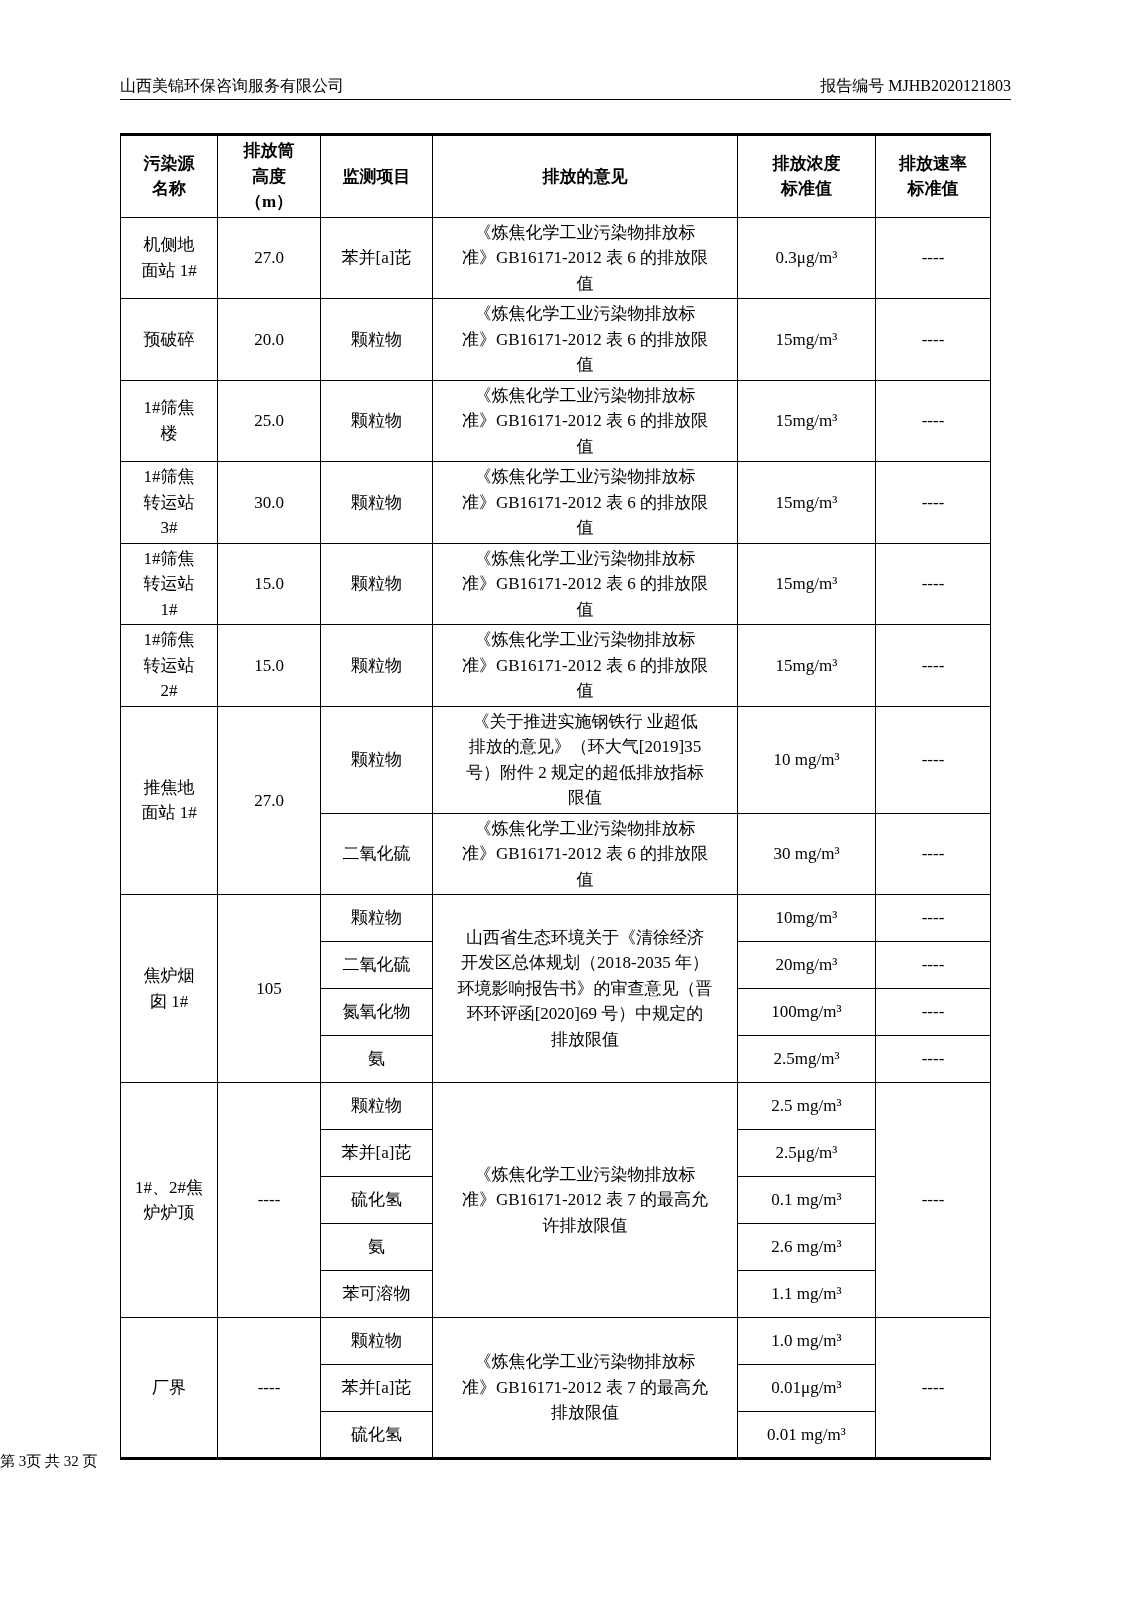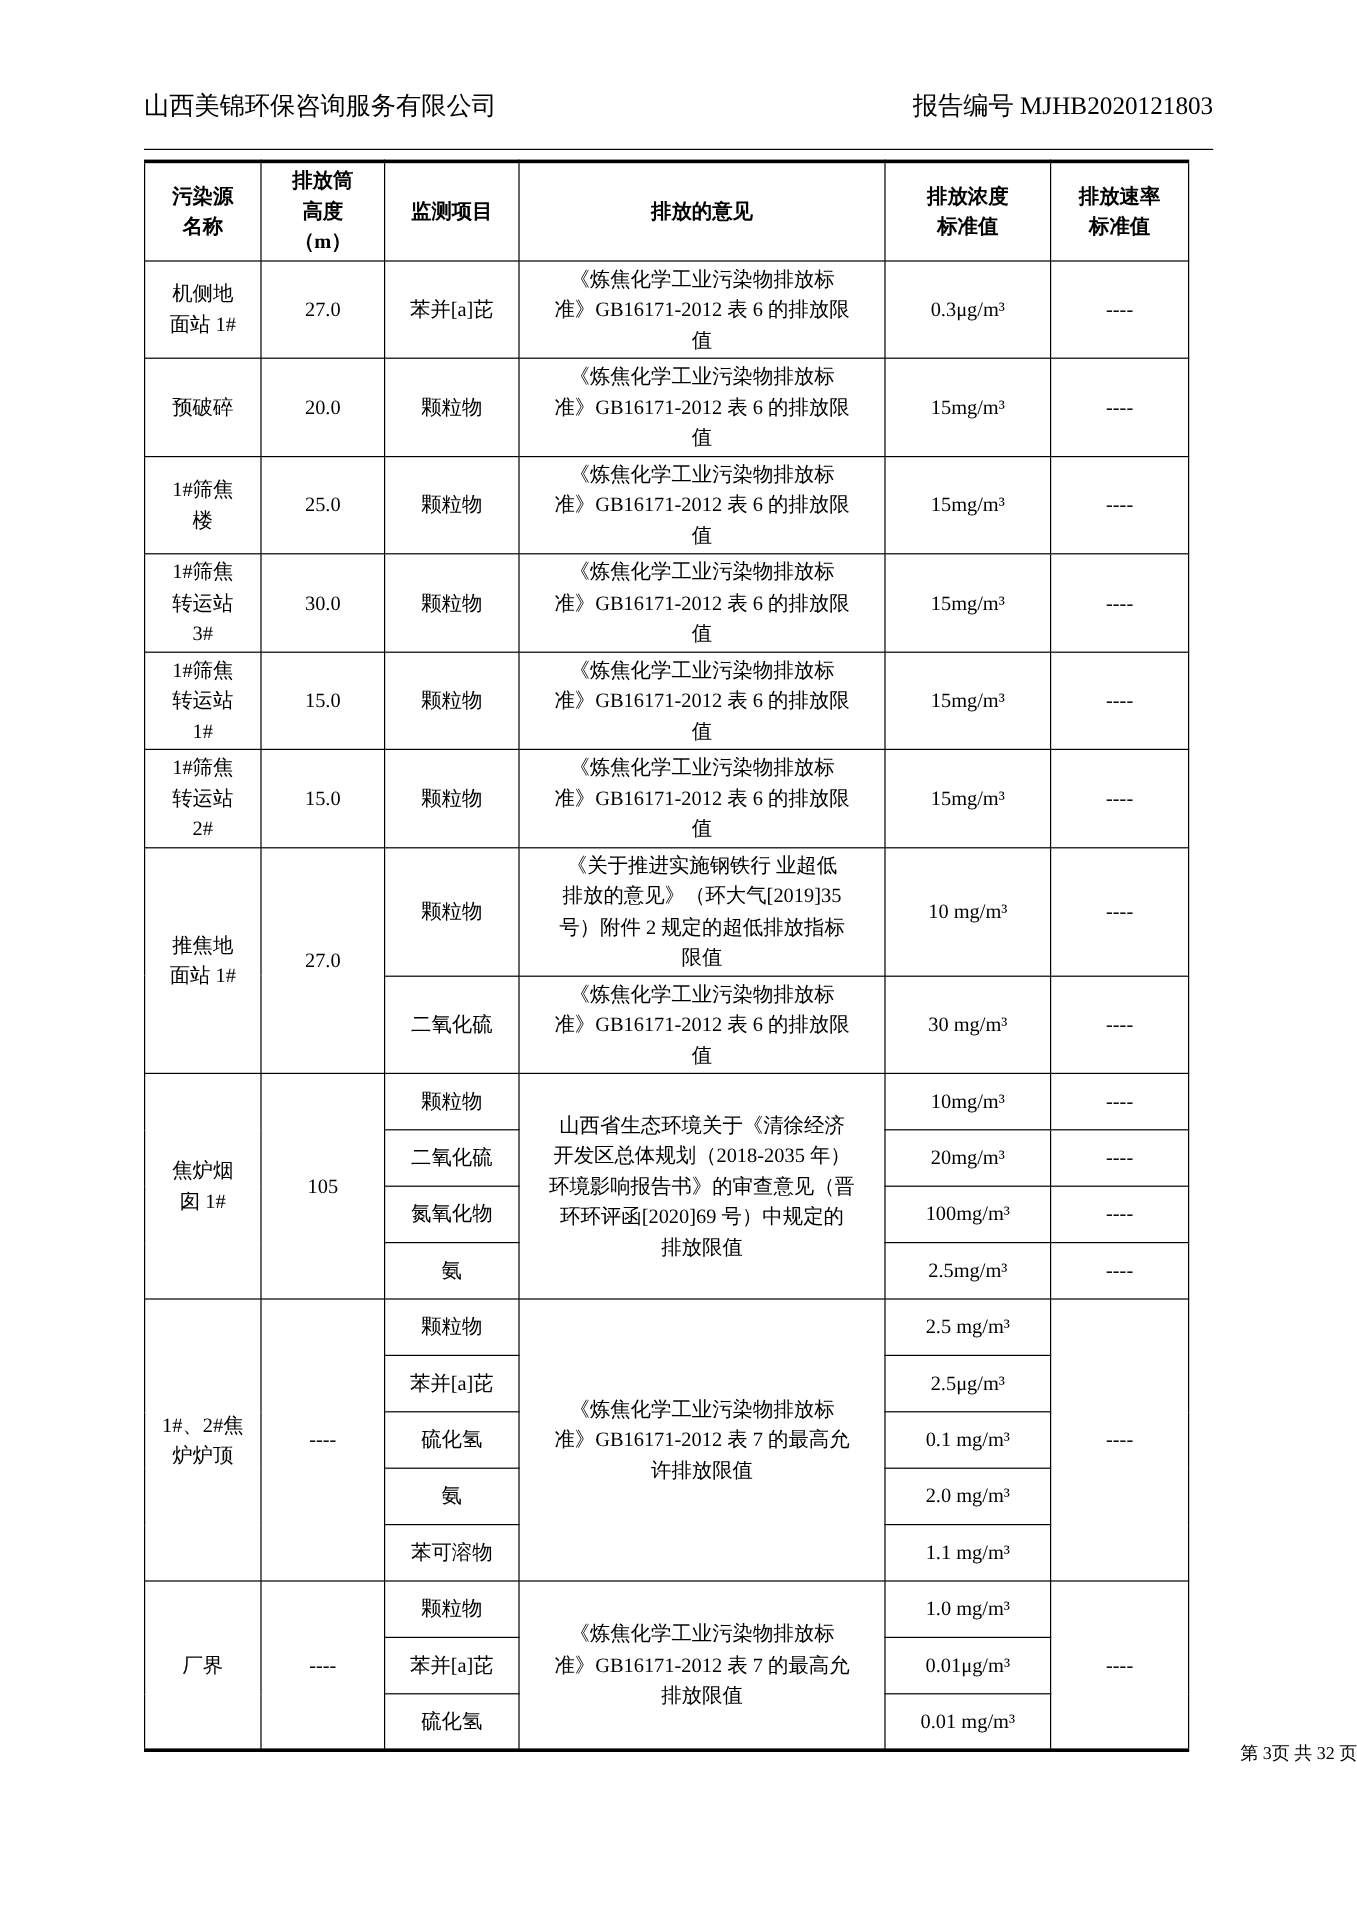--- a/index.html
+++ b/index.html
@@ -6,23 +6,23 @@
   html,body { margin:0; padding:0; }
   body {
     width:1131px; height:1600px;
     background:#ffffff; color:#000000;
     font-family:"Liberation Serif","DejaVu Serif",serif;
     position:relative;
   }
   .page-header {
     position:absolute; top:76px; left:120px; width:891px;
     display:flex; justify-content:space-between; align-items:flex-end;
-    font-size:21px; line-height:1.2;
+    font-size:16px; line-height:1.2;
     border-bottom:1px solid #000;
-    padding-bottom:23px;
+    padding-bottom:4px;
   }
   .report-table {
     position:absolute; top:133px; left:120px;
     width:870px;
     border-collapse:collapse; table-layout:fixed;
     border:1px solid #000;
     border-top:3px solid #000;
     border-bottom:3px solid #000;
     font-family:Liberation Serif, serif;
   }
@@ -35,21 +35,21 @@
     font-weight:normal;
   }
   .report-table thead th { font-weight:bold; }
   tr.rh-head { height:82px; }
   tr.rh-std  { height:78px; }
   tr.rh-r1   { height:77px;padding-left:24px; }
   tr.rh-big  { height:105px; }
   tr.rh-sm   { height:47px; }
   .page-footer {
     position:absolute; top:1452px; left:0; width:1131px;
-    text-align:right; font-size:15px;
+    text-align:left; font-size:15px;
   }
 </style>
 </head>
 <body>
 
 <div class="page-header">
   <span>山西美锦环保咨询服务有限公司</span>
   <span>报告编号 MJHB2020121803</span>
 </div>
 
@@ -211,21 +211,21 @@
     <tr class="rh-sm">
       <td>苯并[a]芘</td>
       <td>2.5μg/m³</td>
     </tr>
     <tr class="rh-sm">
       <td>硫化氢</td>
       <td>0.1 mg/m³</td>
     </tr>
     <tr class="rh-sm">
       <td>氨</td>
-      <td>2.0 mg/m³</td>
+      <td>2.6 mg/m³</td>
     </tr>
     <tr class="rh-sm">
       <td>苯可溶物</td>
       <td>1.1 mg/m³</td>
     </tr>
 
     <tr class="rh-sm">
       <td rowspan="3">厂界</td>
       <td rowspan="3">----</td>
       <td>颗粒物</td>

